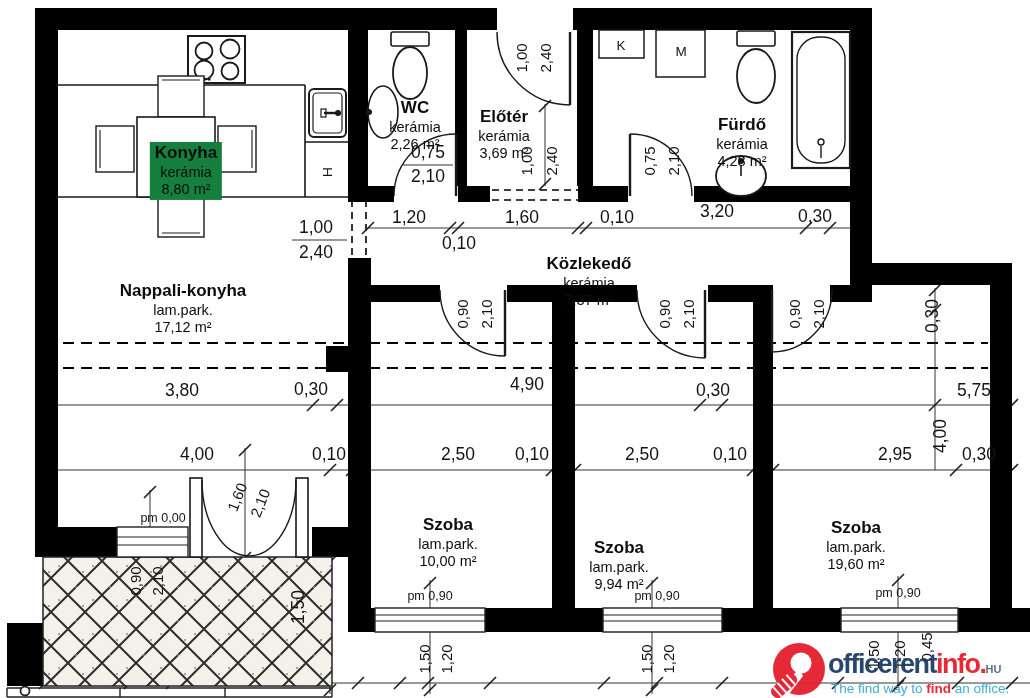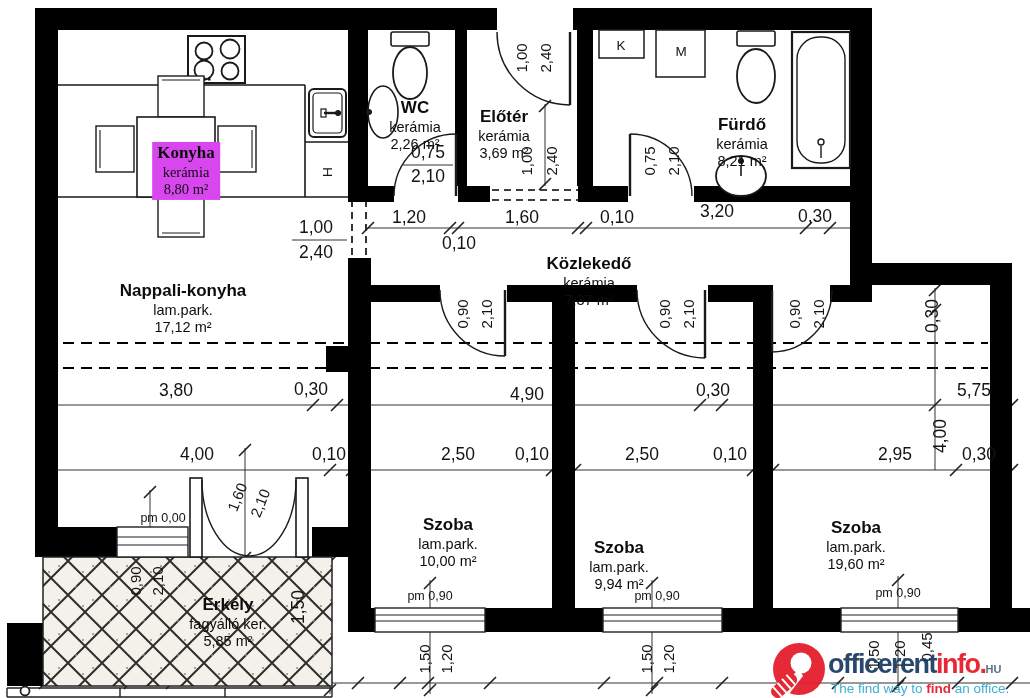--- a/index.html
+++ b/index.html
@@ -10,21 +10,21 @@
        transform:translate(-50%,-50%);line-height:1;}
   .lbl.v{transform:translate(-50%,-50%) rotate(-90deg);}
   .lbl.m{font-size:15px;}
   .lbl.sm{font-size:12.5px;}
   .lbl.a{font-size:13.5px;}
   .lbl.d70{transform:translate(-50%,-50%) rotate(-68deg);font-size:15px;}
   .room{position:absolute;transform:translate(-50%,-50%);text-align:center;
         line-height:1.22;color:#0d0d0d;margin-top:21px;}
   .room .nm{font-weight:bold;font-size:17px;}
   .room .fin,.room .ar{font-size:14.5px;}
-  .room.bgw{background:#d946ef;padding:1px 5px;font-family:Liberation Serif, serif;}
+  .room.bgw{background:#15803d;padding:1px 5px;}
   .logo{position:absolute;left:769px;top:645px;width:262px;height:53px;opacity:.95;}
   .licon{position:absolute;left:0;top:-3px;}
   .brand{position:absolute;left:59px;top:4px;font-weight:bold;font-size:27px;
          letter-spacing:-1.5px;white-space:nowrap;}
   .brand .ba{color:#1d3e63;}
   .brand .bb{color:#e41e2d;}
   .brand .tld{font-size:11px;letter-spacing:0;color:#56697d;font-weight:bold;}
   .tag{position:absolute;left:62px;top:36px;font-size:13.5px;color:#36a9cf;white-space:nowrap;}
   .tag .tb{color:#e41e2d;font-weight:bold;}
 </style>
@@ -227,21 +227,21 @@
   <div class="ar">2,26 m²</div>
 </div>
 <div class="room" style="left:504px;top:114px">
   <div class="nm">Előtér</div>
   <div class="fin">kerámia</div>
   <div class="ar">3,69 m²</div>
 </div>
 <div class="room" style="left:742px;top:122px">
   <div class="nm">Fürdő</div>
   <div class="fin">kerámia</div>
-  <div class="ar">8,21 m²</div>
+  <div class="ar">4,28 m²</div>
 </div>
 <div class="room" style="left:183px;top:288px">
   <div class="nm">Nappali-konyha</div>
   <div class="fin">lam.park.</div>
   <div class="ar">17,12 m²</div>
 </div>
 <div class="room" style="left:589px;top:261px">
   <div class="nm">Közlekedő</div>
   <div class="fin">kerámia</div>
   <div class="ar">7,37 m²</div>
@@ -253,25 +253,20 @@
 </div>
 <div class="room" style="left:619px;top:545px">
   <div class="nm">Szoba</div>
   <div class="fin">lam.park.</div>
   <div class="ar">9,94 m²</div>
 </div>
 <div class="room" style="left:856px;top:525px">
   <div class="nm">Szoba</div>
   <div class="fin">lam.park.</div>
   <div class="ar">19,60 m²</div>
-</div>
-<div class="room" style="left:228px;top:602px">
-  <div class="nm">Erkély</div>
-  <div class="fin">fagyálló ker.</div>
-  <div class="ar">5,85 m²</div>
 </div>
 
 <span class="lbl a" style="left:621px;top:46px">K</span>
 <span class="lbl a" style="left:681px;top:52px">M</span>
 <span class="lbl a v" style="left:328px;top:172px">H</span>
 
 <span class="lbl" style="left:409px;top:218px">1,20</span>
 <span class="lbl" style="left:459px;top:244px">0,10</span>
 <span class="lbl" style="left:522px;top:218px">1,60</span>
 <span class="lbl" style="left:617px;top:218px">0,10</span>
@@ -293,23 +288,23 @@
 <span class="lbl m v" style="left:649px;top:161px">0,75</span>
 <span class="lbl m v" style="left:673px;top:161px">2,10</span>
 
 <span class="lbl m v" style="left:462px;top:314px">0,90</span>
 <span class="lbl m v" style="left:486px;top:314px">2,10</span>
 <span class="lbl m v" style="left:664px;top:314px">0,90</span>
 <span class="lbl m v" style="left:688px;top:314px">2,10</span>
 <span class="lbl m v" style="left:794px;top:314px">0,90</span>
 <span class="lbl m v" style="left:818px;top:314px">2,10</span>
 
-<span class="lbl" style="left:176px;top:391px">3,80</span>
+<span class="lbl" style="left:182px;top:391px">3,80</span>
 <span class="lbl" style="left:311px;top:390px">0,30</span>
-<span class="lbl" style="left:527px;top:395px">4,90</span>
+<span class="lbl" style="left:527px;top:385px">4,90</span>
 <span class="lbl" style="left:713px;top:391px">0,30</span>
 <span class="lbl" style="left:974px;top:391px">5,75</span>
 
 <span class="lbl" style="left:197px;top:455px">4,00</span>
 <span class="lbl" style="left:329px;top:455px">0,10</span>
 <span class="lbl" style="left:458px;top:455px">2,50</span>
 <span class="lbl" style="left:532px;top:455px">0,10</span>
 <span class="lbl" style="left:642px;top:455px">2,50</span>
 <span class="lbl" style="left:730px;top:455px">0,10</span>
 <span class="lbl" style="left:895px;top:455px">2,95</span>

